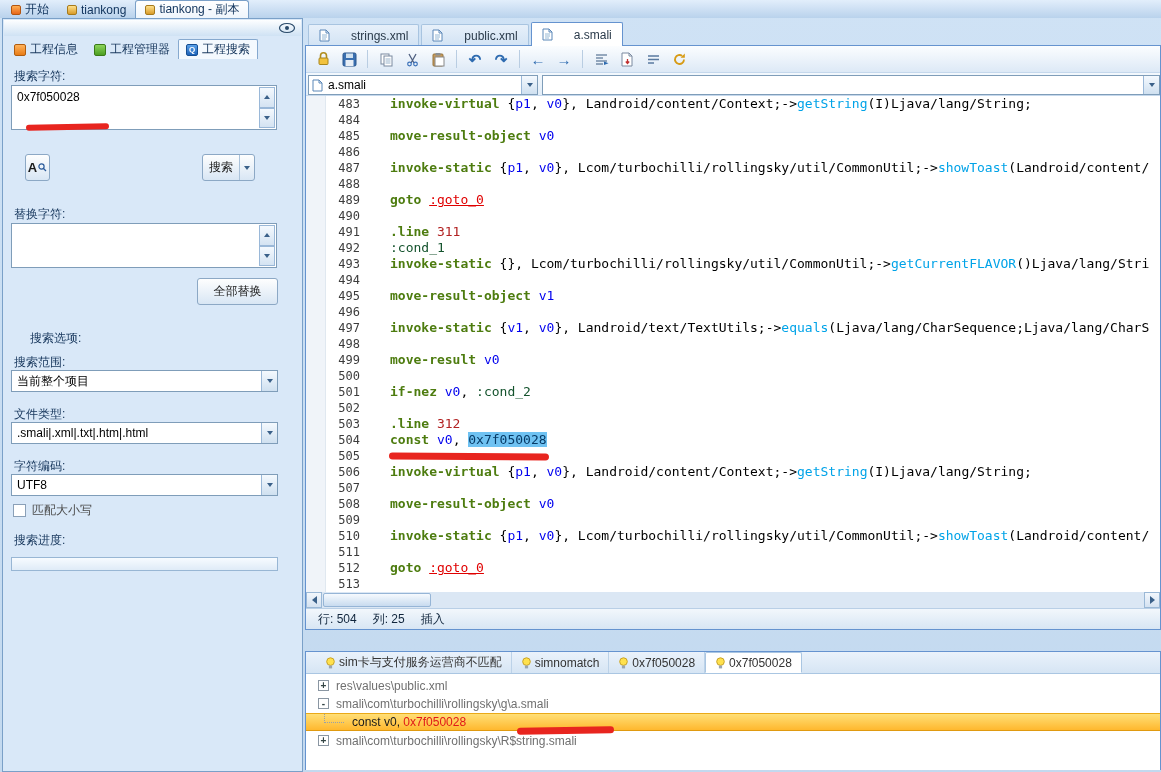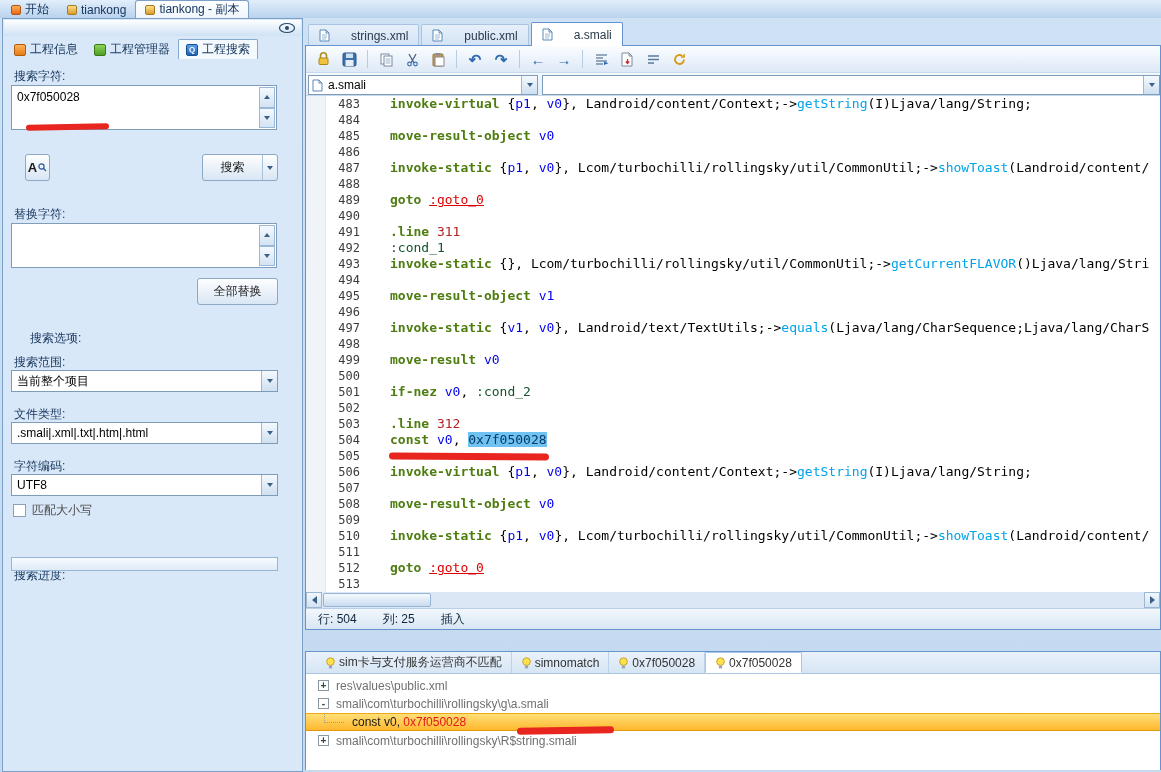--- a/index.html
+++ b/index.html
@@ -96,21 +96,21 @@
   
   .hscroll { position:absolute; left:306px; top:592px; width:854px; height:16px; background:#dbe7f4; }
   .scroll-btn { position:absolute; top:0; width:16px; height:16px; background:linear-gradient(#f2f7fc,#d4e2f1);
                 border:1px solid #9ab8d6; display:flex; align-items:center; justify-content:center; }
   .scroll-thumb { position:absolute; left:17px; top:1px; width:108px; height:14px;
                   background:linear-gradient(#f6fafe,#c8dbef); border:1px solid #96b5d6; border-radius:2px; }
 
   
   .statusbar { position:absolute; left:306px; top:608px; width:854px; height:21px;
                background:linear-gradient(#f2f7fc,#d8e6f4); border-top:1px solid #b9cfe6;
-               display:flex; align-items:center; gap:26px; padding-left:12px; color:#10253c; }
+               display:flex; align-items:center; gap:16px; padding-left:12px; color:#10253c; }
 
   
   .results-panel { position:absolute; left:305px; top:651px; width:856px; height:119px; background:#fff; border:1px solid #6593cf; }
   .res-tabs { position:absolute; left:306px; top:652px; width:854px; height:22px;
               background:linear-gradient(#eaf2fb,#d6e5f4); border-bottom:1px solid #aac6e2;
               display:flex; align-items:flex-end; padding-left:10px; }
   .res-tab { height:21px; display:flex; align-items:center; gap:3px; padding:0 9px; color:#333;
              border-right:1px solid #bcd2e8; white-space:nowrap; }
   .res-tab.active { background:#fff; border:1px solid #aac6e2; border-bottom:1px solid #fff; border-radius:2px 2px 0 0; }
 
@@ -185,21 +185,21 @@
     </div>
   </div>
 
   <div class="btn" style="left:25px; top:154px; width:25px; height:27px;">
     <b style="font-size:13px;">A</b>
     <svg width="9" height="9" style="margin-left:1px;">
         <circle cx="3.5" cy="3.5" r="2.6" fill="none" stroke="#2a5a9a" stroke-width="1.2"></circle>
         <path d="M5.5 5.5L8 8" stroke="#2a5a9a" stroke-width="1.3"></path>
       </svg>
   </div>
-  <div class="btn" style="left:202px; top:154px; width:76px; height:27px; padding:0;">
+  <div class="btn" style="left:202px; top:154px; width:53px; height:27px; padding:0;">
     <span style="flex:1; text-align:center;">搜索</span>
     <span class="arrow-part">
         <span class="tri-down"></span>
       </span>
   </div>
 
   <div class="fld-label" style="left:14px; top:206px;">替换字符:</div>
   <div class="edit-box" style="left:11px; top:223px; width:266px; height:45px;">
     <span class="edit-text"></span>
     <div class="spin">
@@ -239,21 +239,21 @@
     <span class="combo-arrow">
         <span class="tri-down"></span>
       </span>
   </div>
 
   <div class="chk-row" style="left:13px; top:502px;">
     <span class="chk-box"></span>
     <span>匹配大小写</span>
   </div>
 
-  <div class="fld-label" style="left:14px; top:567px;">搜索进度:</div>
+  <div class="fld-label" style="left:14px; top:532px;">搜索进度:</div>
   <div class="progress" style="left:11px; top:557px; width:267px; height:14px;"></div>
 
   <div class="ed-tabs">
     <div class="ed-tab">
       <svg width="11" height="13">
           <path d="M1 1h6l3 3v8H1z" fill="#fff" stroke="#5b87b8"></path>
           <path d="M7 1v3h3" fill="none" stroke="#5b87b8"></path>
           <path d="M3 6h5M3 8h5M3 10h4" stroke="#8ab0cf" stroke-width="0.9"></path>
         </svg>
       <span>strings.xml</span>

